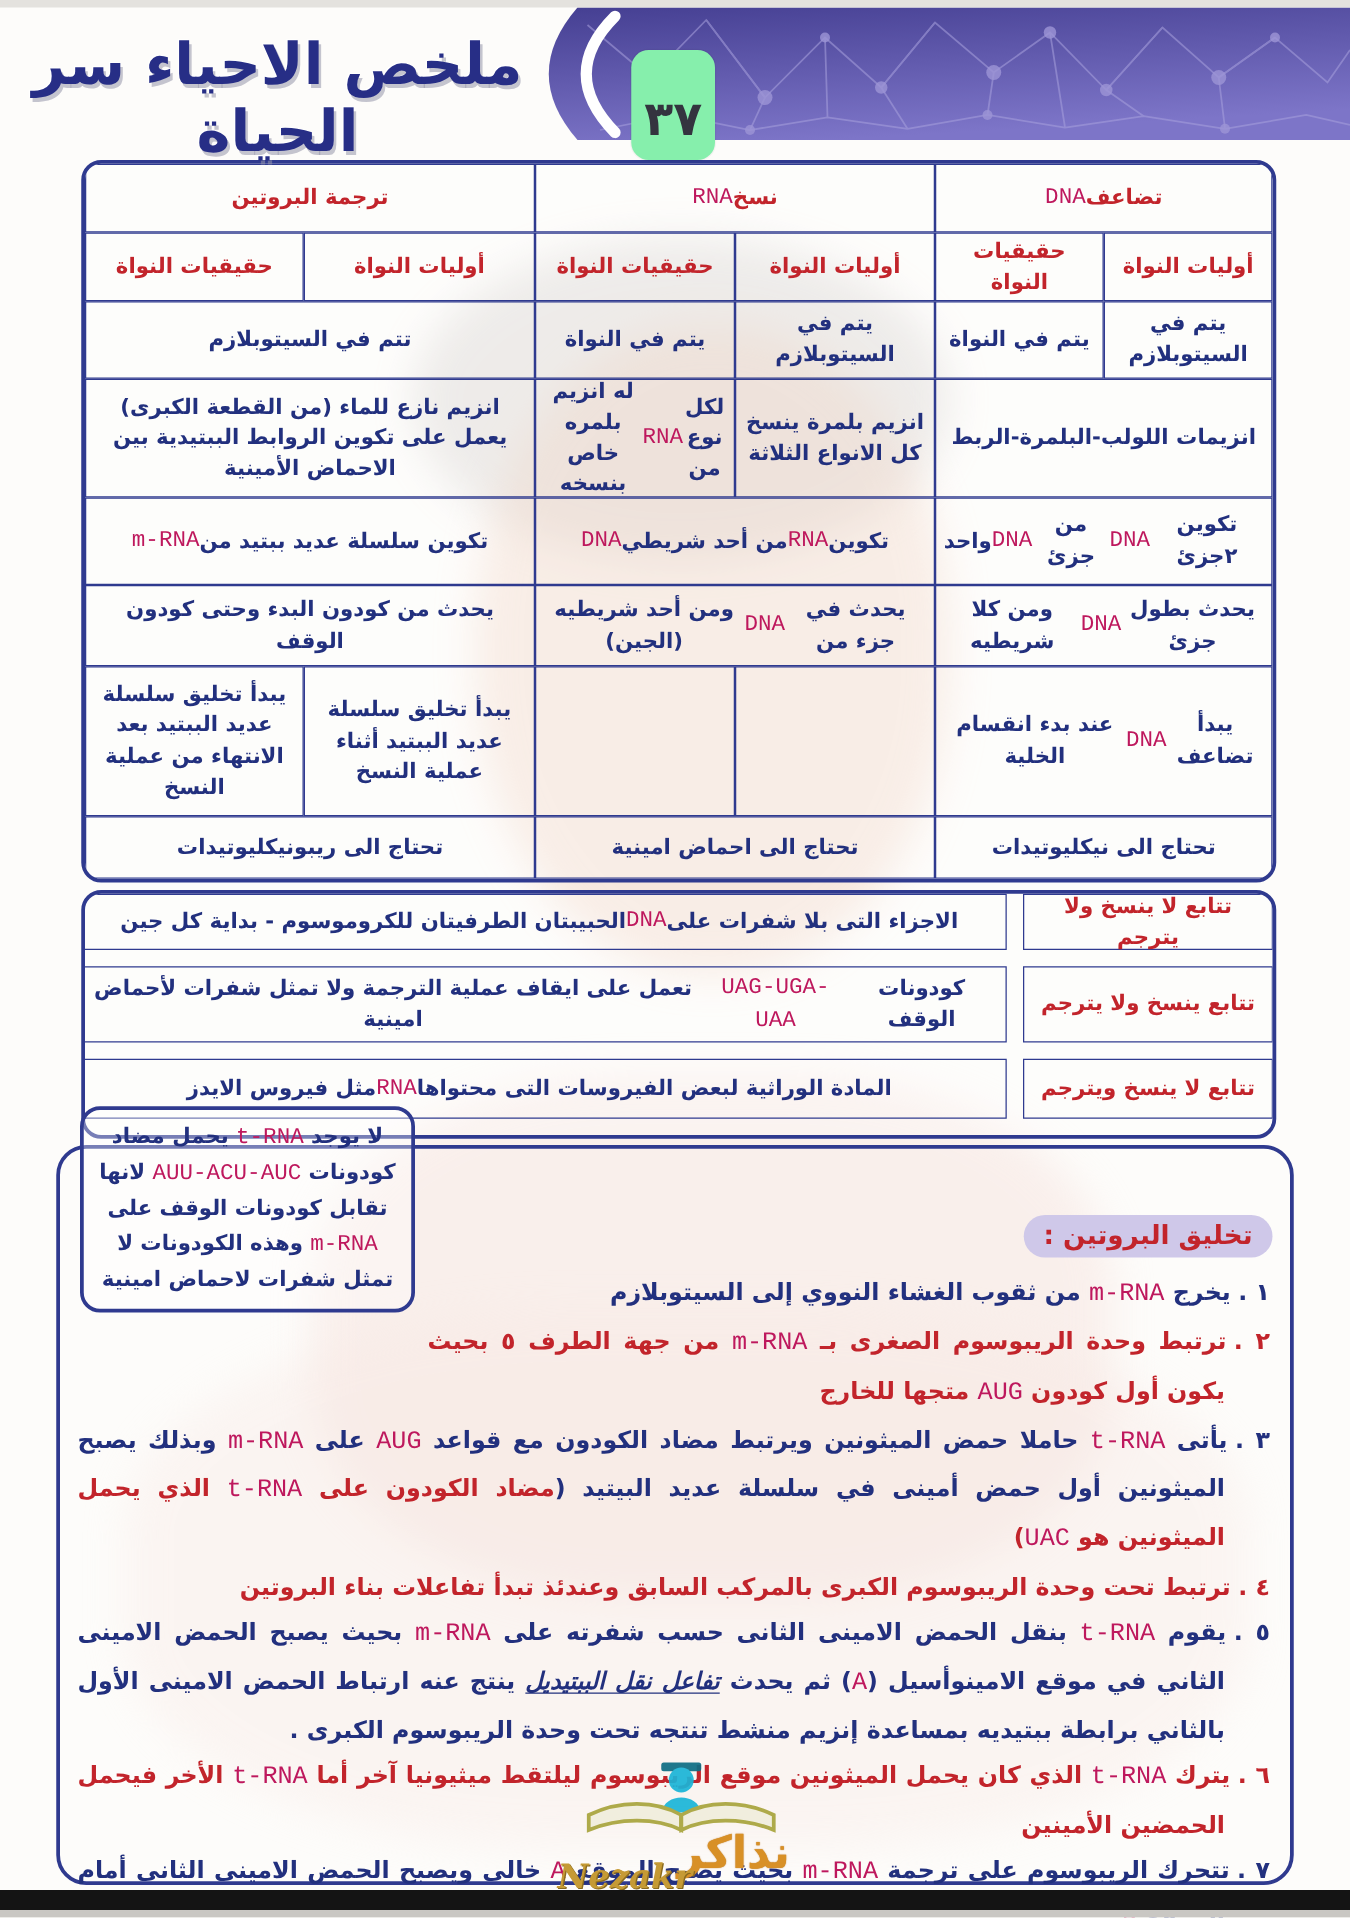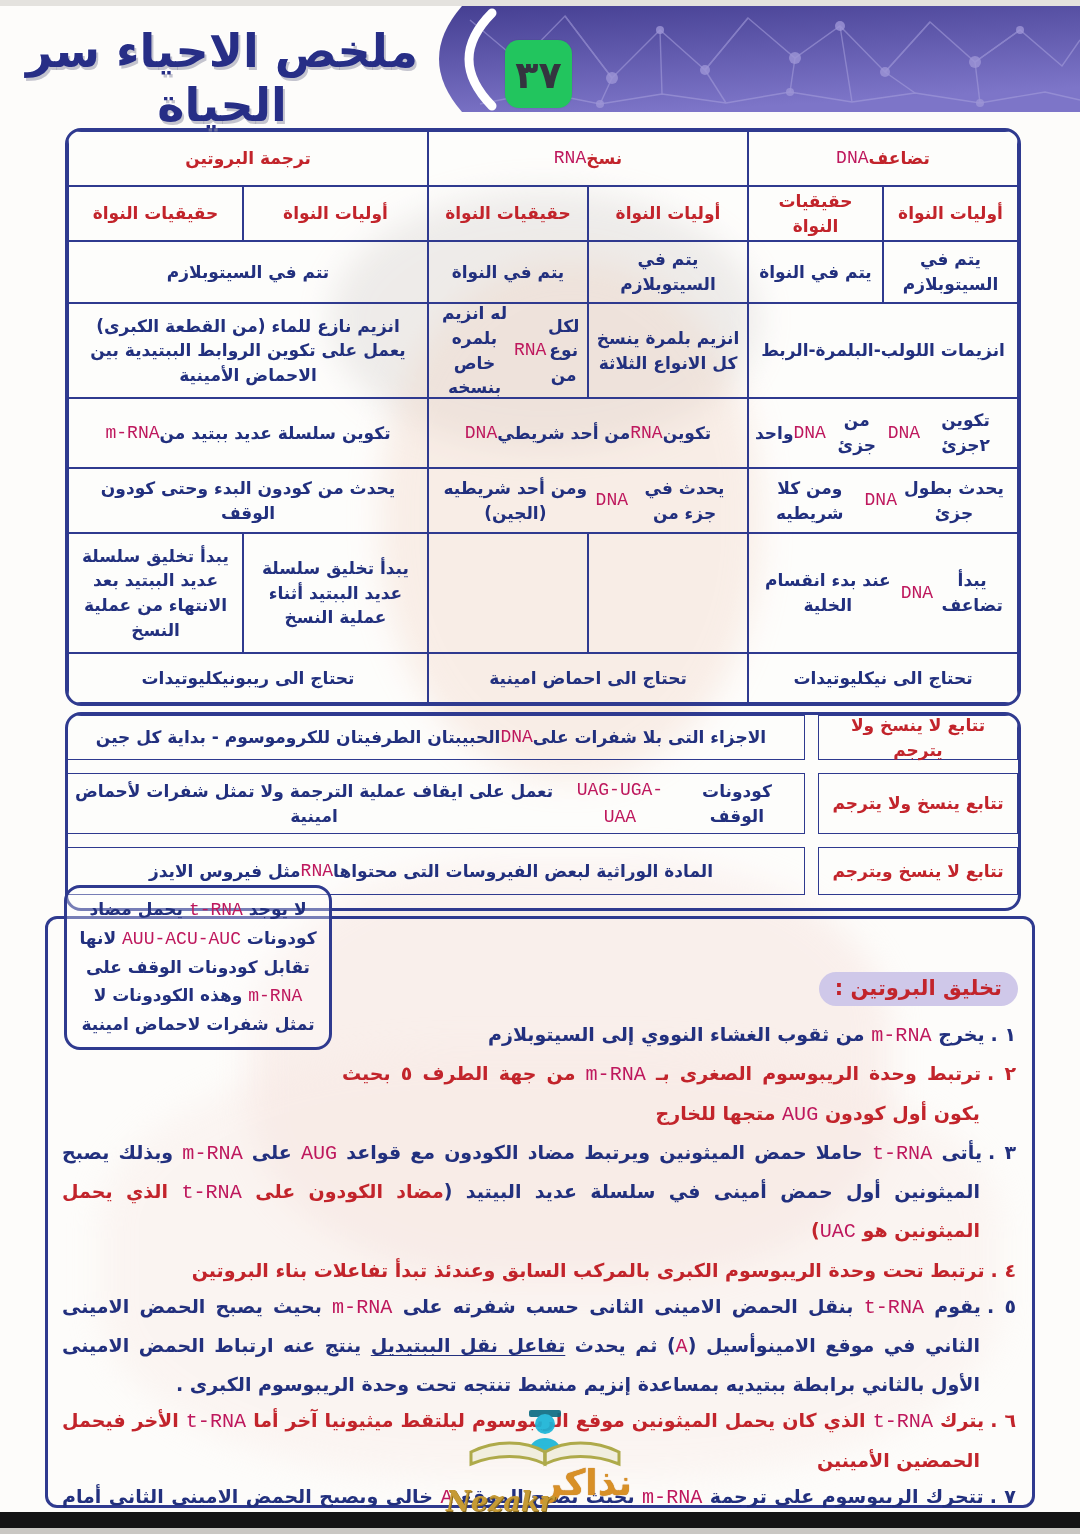--- a/index.html
+++ b/index.html
@@ -10,21 +10,21 @@
   .fade-hair{left:330px;top:190px;width:430px;height:260px;border-radius:50%;background:#b9b2ae;opacity:.30;}
   .fade-face{left:380px;top:260px;width:380px;height:520px;border-radius:48%;background:#ecc7b2;opacity:.38;}
   .fade-shirt{left:250px;top:860px;width:640px;height:420px;border-radius:40%;background:#f4dcd6;opacity:.40;}
   .fade-shoulder{left:100px;top:1050px;width:900px;height:430px;border-radius:40%;background:#f7e7e2;opacity:.35;}
   
   .topstrip{position:absolute;left:0;top:0;width:1080px;height:6px;background:#e4e2de;z-index:3;}
   .banner{position:absolute;left:0;top:0;width:1080px;height:132px;z-index:2;pointer-events:none;}
   .page-title{position:absolute;right:648px;left:12px;top:24px;z-index:4;text-align:center;
       font-size:46px;color:#272e86;letter-spacing:-1px;
       text-shadow:2px 3px 0 rgba(150,150,170,.55), -1px -1px 0 #ffffff;}
-  .page-num-tab{position:absolute;left:505px;top:40px;width:67px;height:68px;background:#22c55e;
+  .page-num-tab{position:absolute;left:505px;top:40px;width:67px;height:88px;background:#86efac;
       border-radius:14px;z-index:4;display:flex;align-items:flex-end;justify-content:center;
       box-shadow:0 0 0 1px rgba(0,0,0,.04);}
   .page-num-tab span{font-size:38px;color:#34343f;line-height:1;padding-bottom:14px;font-weight:bold;}
   
   .tbl{position:absolute;z-index:1;display:grid;direction:rtl;border:3px solid #2f3a8f;border-radius:16px;
        overflow:hidden;background:rgba(255,255,255,.25);}
   .tbl .cell{border:1.2px solid #2f3a8f;display:flex;align-items:center;justify-content:center;
        text-align:center;color:#22307e;padding:2px 6px;line-height:1.45;}
   .c2{grid-column:span 2;}
   #table1{left:65px;top:128px;width:950px;height:572px;
@@ -35,24 +35,24 @@
   #table1 .cell{font-size:17px;}
   #table2{left:65px;top:712px;width:950px;height:193px;
       grid-template-columns:200px 748px;
       grid-template-rows:45px 61px 48px 39px;gap:13px;}
   #table2 .lbl{font-size:18px;color:#c2242b;}
   #table2 .cell{font-size:17px;}
   
   .lat{font-family:Liberation Mono, monospace;font-weight:normal;direction:ltr;
        unicode-bidi:embed;color:#be185d;font-size:1.06em;}
   .r{color:#c2242b;}
-  .u{text-decoration:underline;text-underline-offset:3px;}
+  .u{text-decoration:underline;text-underline-offset:3px;font-style:italic;}
   
   .section{position:absolute;left:45px;top:916px;width:990px;height:592px;z-index:1;
-      border:3px solid #2f3a8f;border-radius:12px;box-sizing:border-box;padding:8px 16px 6px 14px;}
+      border:3px solid #2f3a8f;border-radius:24px;box-sizing:border-box;padding:8px 16px 6px 14px;}
   .pill{width:fit-content;margin-left:auto;margin-right:-2px;background:#cfc8e9;border-radius:18px;
       padding:4px 16px 6px 16px;font-size:21px;color:#c2242b;margin-top:45px;}
   .sidebox{float:left;width:268px;border:3px solid #2f3a8f;border-radius:16px;box-sizing:border-box;
       margin:-42px 10px 10px 2px;padding:8px 6px;text-align:center;color:#22307e;
       font-size:17px;line-height:1.62;background:rgba(255,255,255,.35);}
   .steps{margin-top:10px;}
   .step{font-size:19px;line-height:1.9;text-align:justify;padding-right:36px;text-indent:-36px;
       color:#22307e;}
   .step.sr{color:#c2242b;}
   .step .num{margin-left:6px;}

